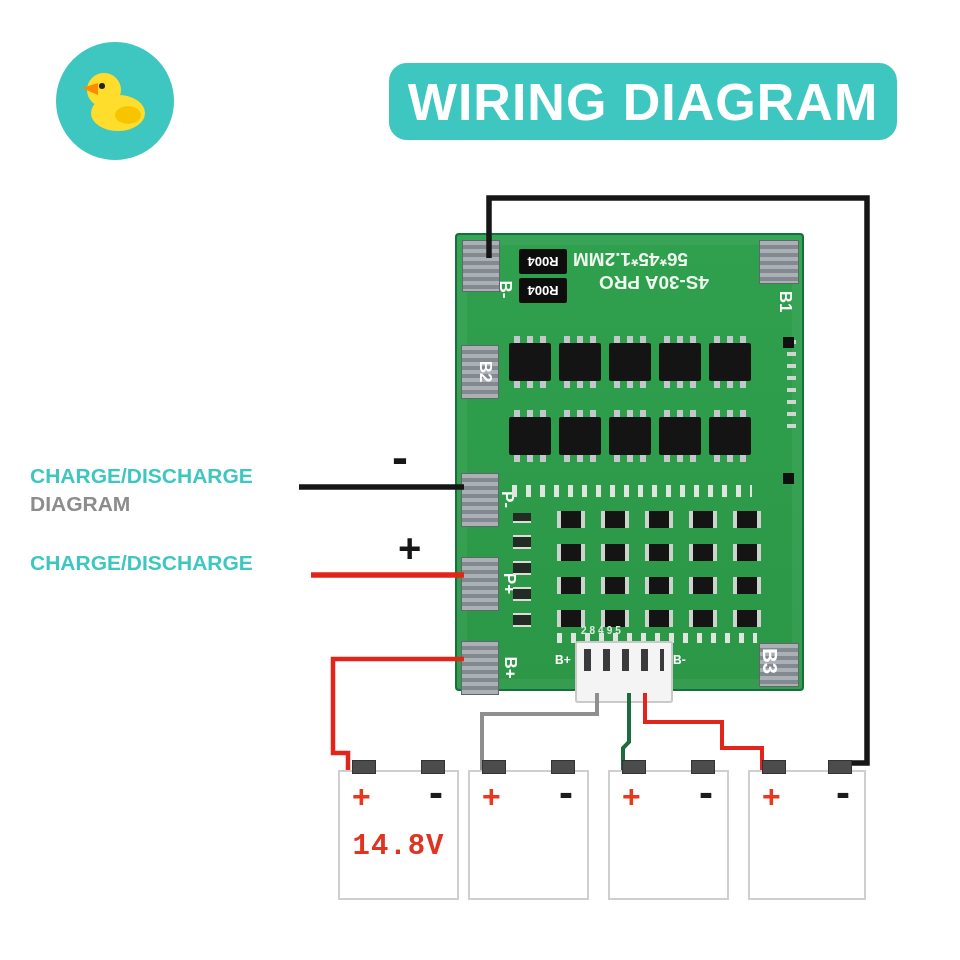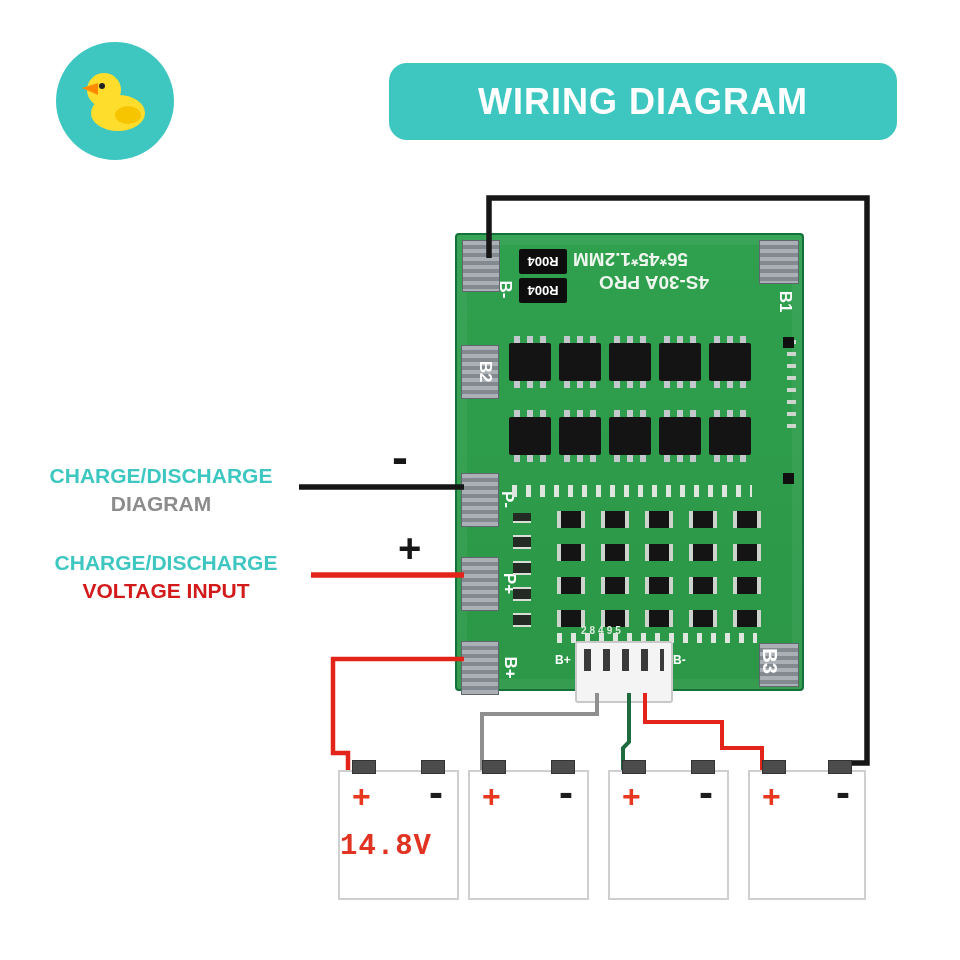--- a/index.html
+++ b/index.html
@@ -6,24 +6,24 @@
   .canvas{position:relative;width:960px;height:960px;background:#ffffff;overflow:hidden;
           font-family:"Liberation Sans",sans-serif;}
 
   
   .logo{position:absolute;left:56px;top:42px;width:118px;height:118px;border-radius:50%;
         background:#3EC7C1;display:flex;align-items:center;justify-content:center;}
 
   
   .banner{position:absolute;left:389px;top:63px;width:508px;height:77px;border-radius:18px;
           background:#3EC7C1;display:flex;align-items:center;justify-content:center;}
-  .banner span{color:#ffffff;font-size:36px;font-weight:800;letter-spacing:1px;white-space:nowrap;}
+  .banner span{color:#ffffff;font-size:52px;font-weight:800;letter-spacing:1px;white-space:nowrap;}
 
   
-  .ann{position:absolute;text-align:center;font-weight:bold;font-size:21px;line-height:28px;}
+  .ann{position:absolute;text-align:left;font-weight:bold;font-size:21px;line-height:28px;}
   .t-teal{color:#3EC7C1;}
   .t-gray{color:#8c8c8c;}
   .t-red{color:#d31a1a;}
   .sym{position:absolute;font-weight:900;color:#161616;line-height:1;}
   .sym-minus{left:392px;top:434px;font-size:48px;}
   .sym-plus{left:398px;top:528px;font-size:40px;}
 
   
   .pcb{position:absolute;left:455px;top:233px;width:345px;height:454px;
        background:linear-gradient(#2fa04e,#2b9747);border:2px solid #15713A;border-radius:4px;
@@ -61,21 +61,21 @@
   .wires{position:absolute;left:0;top:0;pointer-events:none;}
 
   
   .battery{position:absolute;top:770px;width:117px;height:126px;background:#ffffff;
            border:2px solid #cfcfcf;}
   .tab{position:absolute;top:-12px;width:22px;height:12px;background:#4c4c4c;border:1px solid #333;}
   .tab.plus{left:12px;}
   .tab.minus{right:12px;}
   .bplus{position:absolute;left:12px;top:8px;font-size:32px;font-weight:bold;color:#e8381f;line-height:1;}
   .bminus{position:absolute;right:14px;top:0px;font-size:42px;font-weight:900;color:#1c1c1c;line-height:1;}
-  .bvolt{position:absolute;left:0;right:0;top:58px;
+  .bvolt{position:absolute;left:0;right:0;top:58px;text-align:center;
          font-family:"Liberation Mono","DejaVu Sans Mono",monospace;
          font-size:29px;font-weight:bold;color:#e03322;letter-spacing:1px;}
 </style>
 </head>
 <body>
 
 <div class="canvas">
 
   <div class="logo">
     <svg width="78" height="70" viewBox="0 0 78 70">
@@ -156,21 +156,20 @@
   </svg>
 
   <div class="ann" style="left:30px;top:462px;width:262px;">
     <div class="t-teal">CHARGE/DISCHARGE</div>
     <div class="t-gray">DIAGRAM</div>
   </div>
   <div class="sym sym-minus">-</div>
 
   <div class="ann" style="left:30px;top:549px;width:272px;">
     <div class="t-teal">CHARGE/DISCHARGE</div>
-    <div class="t-red">VOLTAGE INPUT</div>
   </div>
   <div class="sym sym-plus">+</div>
 
   <div class="battery" style="left:338px;">
     <div class="tab plus"></div>
     <div class="tab minus"></div>
     <span class="bplus">+</span>
     <span class="bminus">-</span>
     <div class="bvolt">14.8V</div>
   </div>

